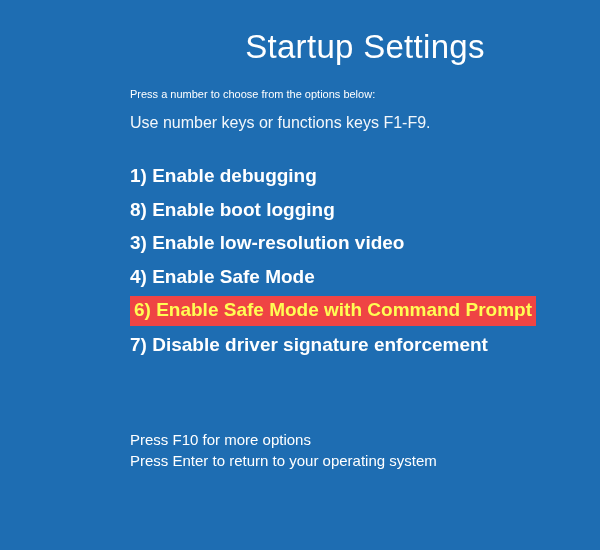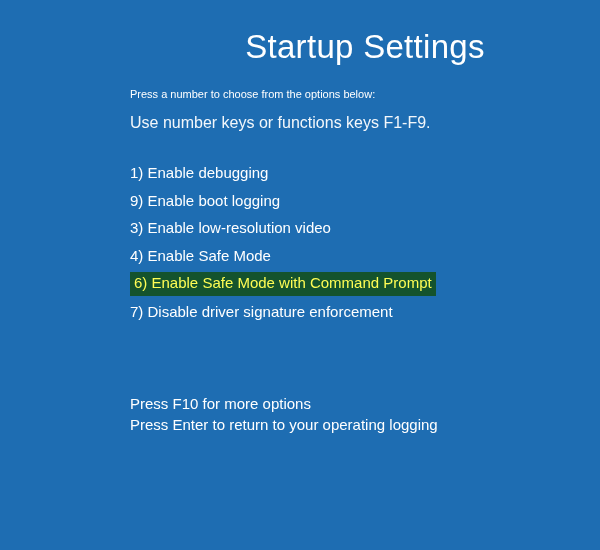--- a/index.html
+++ b/index.html
@@ -36,29 +36,29 @@
       margin-bottom: 30px;
       opacity: 0.95;
     }
     .options {
       display: flex;
       flex-direction: column;
       gap: 5px;
       margin-bottom: 72px;
     }
     .option-row {
-      font-size: 15px;
-      font-weight: 400;
+      font-size: 19px;
+      font-weight: 700;
       line-height: 1.5;
     }
     .option-row.highlighted {
       display: inline-block;
     }
     .option-row.highlighted .option-text {
-      background-color: #14532d;
+      background-color: #ef4444;
       color: #fffd54;
       padding: 0 4px 1px 4px;
       display: inline-block;
     }
     .option-row .option-text {
       display: inline-block;
     }
     .footer {
       display: flex;
       flex-direction: column;
@@ -73,24 +73,24 @@
 </head>
 <body>
 
 <div class="container">
   <h1 class="title">Startup Settings</h1>
   <div class="subtitle">Press a number to choose from the options below:</div>
   <div class="hint">Use number keys or functions keys F1-F9.</div>
 
   <div class="options" id="options-list">
       <div class="option-row"><span class="option-text">1) Enable debugging</span></div>
-      <div class="option-row"><span class="option-text">9) Enable boot logging</span></div>
+      <div class="option-row"><span class="option-text">8) Enable boot logging</span></div>
       <div class="option-row"><span class="option-text">3) Enable low-resolution video</span></div>
       <div class="option-row"><span class="option-text">4) Enable Safe Mode</span></div>
       <div class="option-row highlighted"><span class="option-text">6) Enable Safe Mode with Command Prompt</span></div>
       <div class="option-row"><span class="option-text">7) Disable driver signature enforcement</span></div>
     </div>
 
   <div class="footer">
     <div class="footer-line">Press F10 for more options</div>
-    <div class="footer-line">Press Enter to return to your operating logging</div>
+    <div class="footer-line">Press Enter to return to your operating system</div>
   </div>
 </div>
 
 </body></html>

